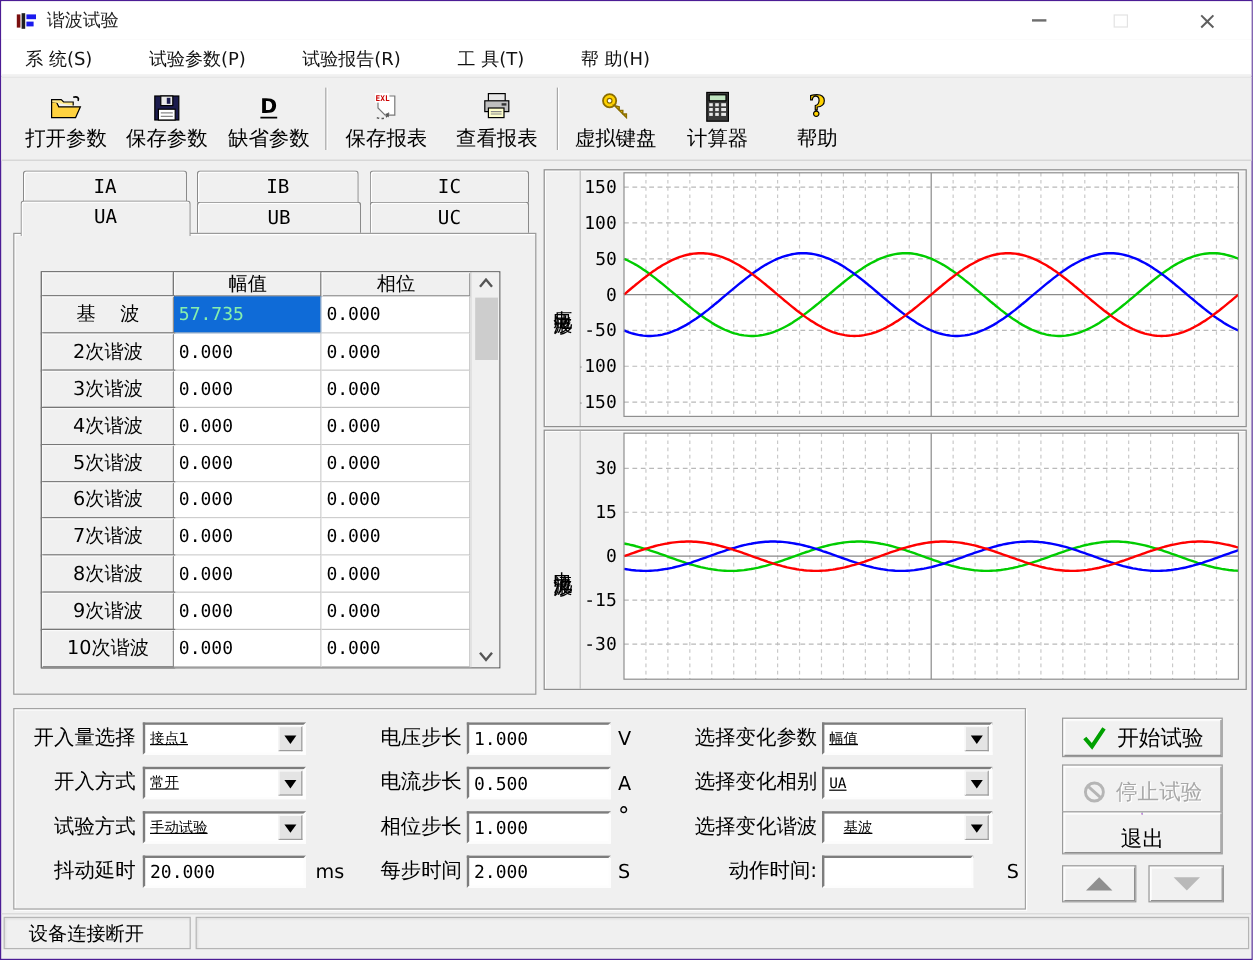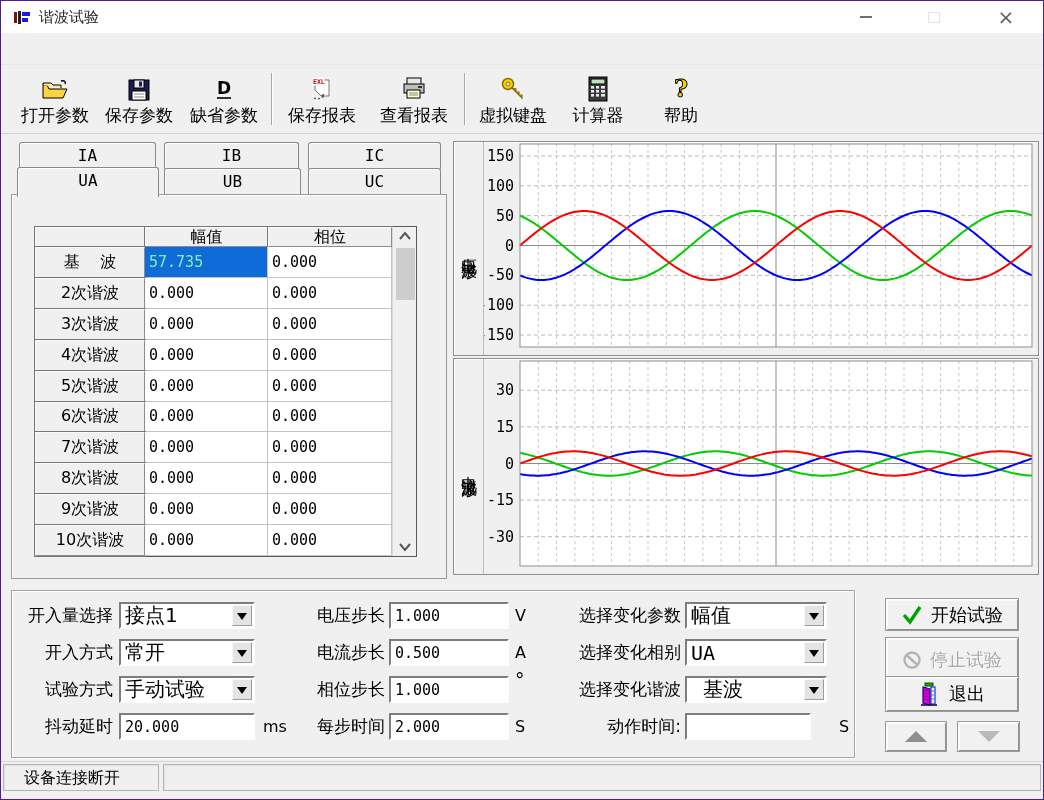--- a/index.html
+++ b/index.html
@@ -64,21 +64,21 @@
                border-right:1px solid #bdbdbd; writing-mode:vertical-rl; text-orientation:upright;
                font-size:16px; color:#000; letter-spacing:2px; }
   .chart-plot{ flex:1; }
 
   
   .groupbox{ position:absolute; left:10px; top:589px; width:844px; height:168px;
              border:1px solid #a3a3a3; box-shadow:inset 1px 1px 0 #ffffff, 1px 1px 0 #ffffff; }
   .clabel{ position:absolute; height:27px; font-size:17px; color:#000; text-align:right; line-height:27px; white-space:nowrap; }
   .sunken{ position:absolute; height:27px; background:#fff; border:2px solid; border-color:#7d7d7d #fdfdfd #fdfdfd #7d7d7d; }
   .combo{ display:flex; align-items:center; }
-  .combo .cval{ flex:1; font-size:20px; padding-left:4px; color:#000; white-space:nowrap; overflow:hidden; }
+  .combo .cval{ flex:1; font-size:12px; padding-left:4px; color:#000; white-space:nowrap; overflow:hidden;text-decoration:underline; }
   .combo .cbtn{ width:20px; height:21px; margin:1px; background:#e4e4e4; border:1px solid;
                 border-color:#f8f8f8 #9c9c9c #9c9c9c #f8f8f8; display:flex; align-items:center; justify-content:center; }
   .combo .tri{ width:0; height:0; border:5px solid transparent; border-top:7px solid #000; margin-top:6px; }
   input.field{ position:absolute; height:27px; background:#fff; border:2px solid;
                border-color:#7d7d7d #fdfdfd #fdfdfd #7d7d7d; font-family:"DejaVu Sans Mono",monospace;
                font-size:15px; padding-left:4px; color:#000; outline:none; }
   .unit{ position:absolute; font-size:16px; color:#000; line-height:27px; }
 
   
   .btn3d{ position:absolute; background:#f1f1f1; border:1px solid #9a9a9a;
@@ -110,20 +110,27 @@
         <div class="min-glyph"></div>
       </div>
     <div class="capbtn" style="left:908px;">
         <div class="max-glyph"></div>
       </div>
     <div class="capbtn" style="left:980px;">
         <div class="close-glyph">×</div>
       </div>
   </div>
 
+  <div class="menubar">
+    <span class="menu-item">系 统(S)</span><span class="menu-gap"></span>
+    <span class="menu-item">试验参数(P)</span><span class="menu-gap"></span>
+    <span class="menu-item">试验报告(R)</span><span class="menu-gap"></span>
+    <span class="menu-item">工 具(T)</span><span class="menu-gap"></span>
+    <span class="menu-item">帮 助(H)</span>
+  </div>
 
   <div class="toolbar">
     <div class="tbtn" style="width:84px">
       <div class="ticon">
         <svg width="28" height="24" viewBox="0 0 28 24">
           <path d="M2 7 L2 20 L22 20 L26 11 L8 11 L6 7 Z" fill="#ffd23f" stroke="#000" stroke-width="1"></path>
           <path d="M2 7 L2 5 L10 5 L12 7 L20 7 L20 10" fill="#ffe98a" stroke="#000" stroke-width="1"></path>
           <path d="M20 3 C24 2 25 4 24 6" fill="none" stroke="#000" stroke-width="1.4"></path>
         </svg>
       </div>
@@ -469,21 +476,21 @@
       </svg>
     <span>开始试验</span>
   </div>
   <div class="btn3d disabled" style="left:884px; top:636px; width:134px; height:45px;">
     <svg width="20" height="20" viewBox="0 0 20 20">
         <circle cx="10" cy="10" r="7.5" fill="none" stroke="#b5b5b5" stroke-width="2.4"></circle>
         <line x1="5" y1="5.5" x2="15" y2="14.5" stroke="#b5b5b5" stroke-width="2.4"></line>
       </svg>
     <span>停止试验</span>
   </div>
-  <div class="btn3d" style="left:884px; top:675px; width:134px; height:36px;">
+  <div class="btn3d" style="left:884px; top:675px; width:134px; height:36px;flex-direction:column;">
     <svg width="22" height="24" viewBox="0 0 22 24">
       <rect x="6" y="1" width="8" height="3" fill="#00bb00" stroke="#005500"></rect>
       <path d="M4 5 L11 7 L11 23 L4 21 Z" fill="#dd00dd" stroke="#220066" stroke-width="1.2"></path>
       <path d="M5.5 8 L9.5 9 M5.5 11 L9.5 12 M5.5 14 L9.5 15 M5.5 17 L9.5 18" stroke="#7700aa" stroke-width="1"></path>
       <rect x="12" y="5" width="4" height="17" fill="#eef4ff" stroke="#2233cc" stroke-width="1.2"></rect>
       <path d="M12 9 L16 9 M12 13 L16 13 M12 17 L16 17" stroke="#5577dd" stroke-width="1"></path>
       <line x1="2" y1="23" x2="18" y2="23" stroke="#220066" stroke-width="1.6"></line>
     </svg>
     <span>退出</span>
   </div>

